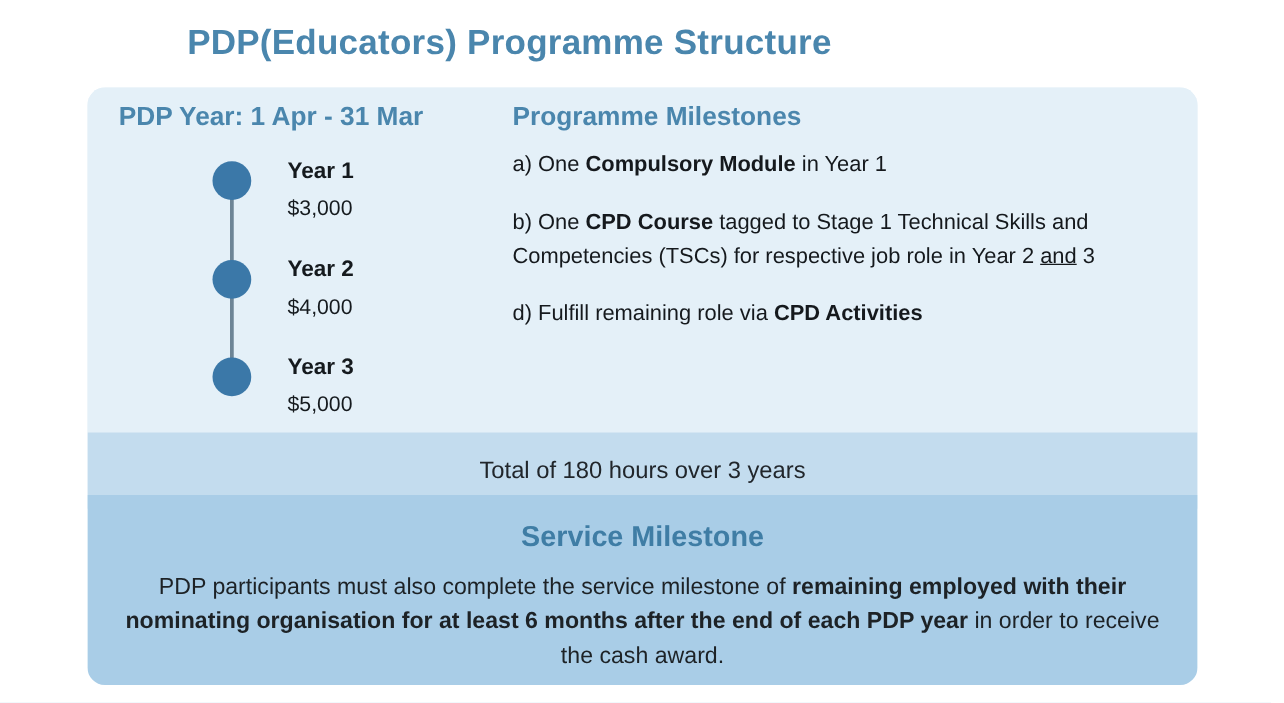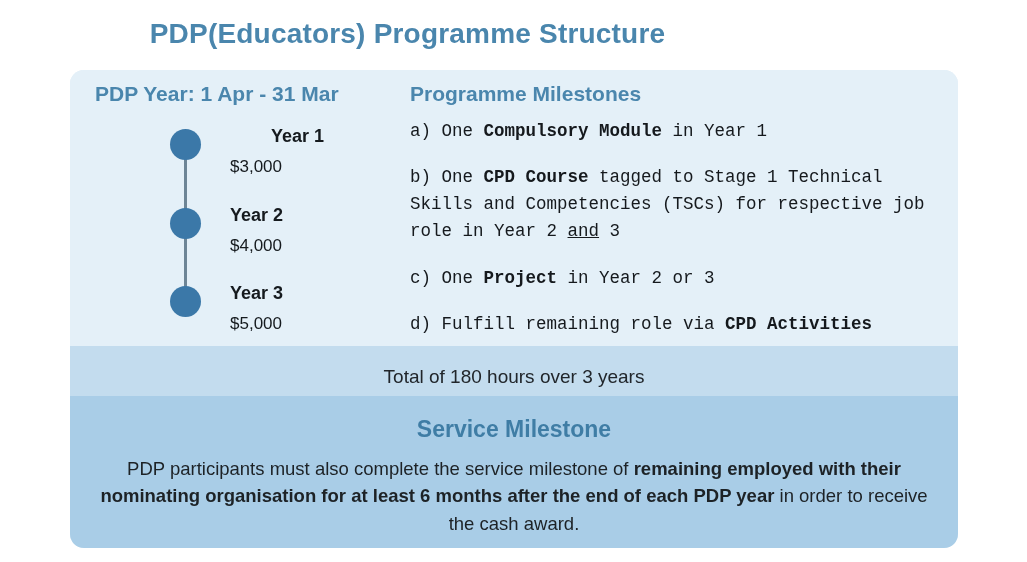--- a/index.html
+++ b/index.html
@@ -132,40 +132,39 @@
   .tl-dot.d2 { top: 82px; }
   .tl-dot.d3 { top: 160px; }
 
   .tl-label {
     position: absolute;
     left: 60px;
     font-size: 18px;
     font-weight: bold;
     color: #151a1e;
   }
-  .tl-label.l1 { top: 0px; margin-left: 41px; }
+  .tl-label.l1 { top: 0px; }
   .tl-label.l2 { top: 79px; }
   .tl-label.l3 { top: 157px; }
 
   .tl-amt {
     position: absolute;
     left: 60px;
     font-size: 17px;
     color: #151a1e;
   }
   .tl-amt.a1 { top: 31px; }
   .tl-amt.a2 { top: 110px; }
   .tl-amt.a3 { top: 188px; }
 
   .milestones {
     position: absolute;
     left: 340px;
     top: 48px;
     width: 530px;
-    font-family: Liberation Mono, monospace;
   }
   .ms-item {
     font-size: 17.5px;
     color: #15191d;
     line-height: 1.55;
     margin-bottom: 19px;
   }
   .ms-item b { font-weight: bold; }
   .ms-item u { text-decoration: underline; }
 </style>
@@ -195,21 +194,20 @@
         <div class="tl-label l2">Year 2</div>
         <div class="tl-amt a2">$4,000</div>
 
         <div class="tl-label l3">Year 3</div>
         <div class="tl-amt a3">$5,000</div>
       </div>
 
       <div class="milestones">
         <div class="ms-item"><span>a) One </span><b>Compulsory Module</b><span> in Year 1</span></div>
         <div class="ms-item"><span>b) One </span><b>CPD Course</b><span> tagged to Stage 1 Technical Skills and Competencies (TSCs) for respective job role in Year 2 </span><u>and</u><span> 3</span></div>
-        <div class="ms-item"><span>c) One </span><b>Project</b><span> in Year 2 or 3</span></div>
         <div class="ms-item"><span>d) Fulfill remaining role via </span><b>CPD Activities</b></div>
       </div>
 
     </div>
 
     <div class="band-mid">
       <div class="band-mid-text">Total of 180 hours over 3 years</div>
     </div>
 
     <div class="band-bottom">

